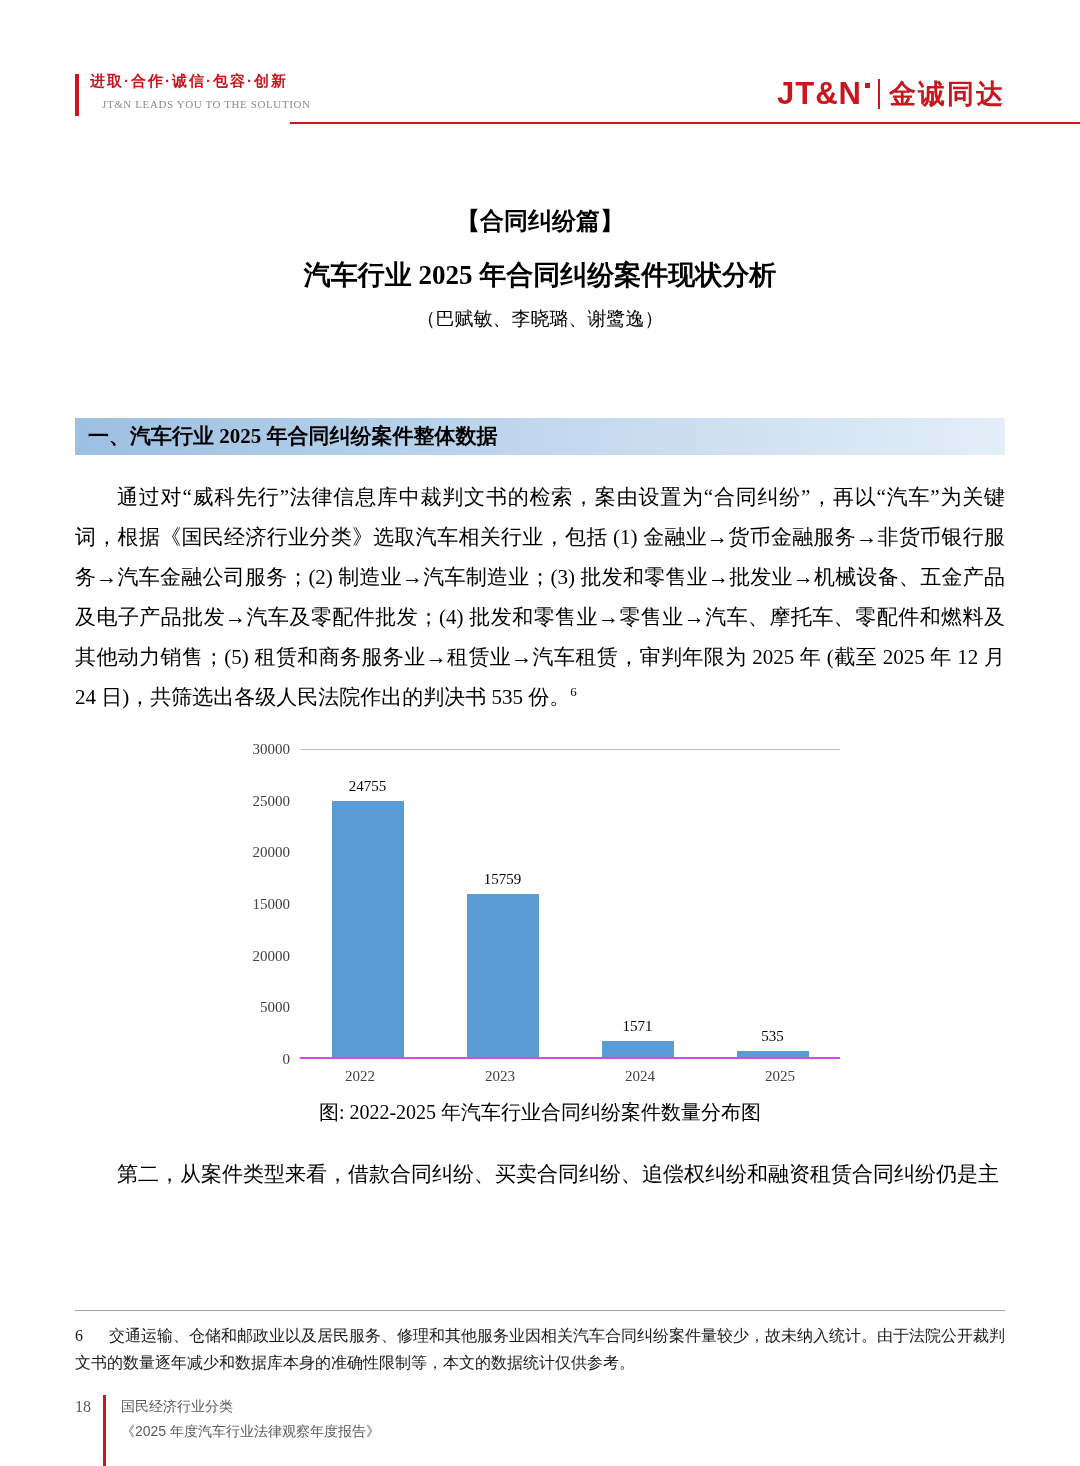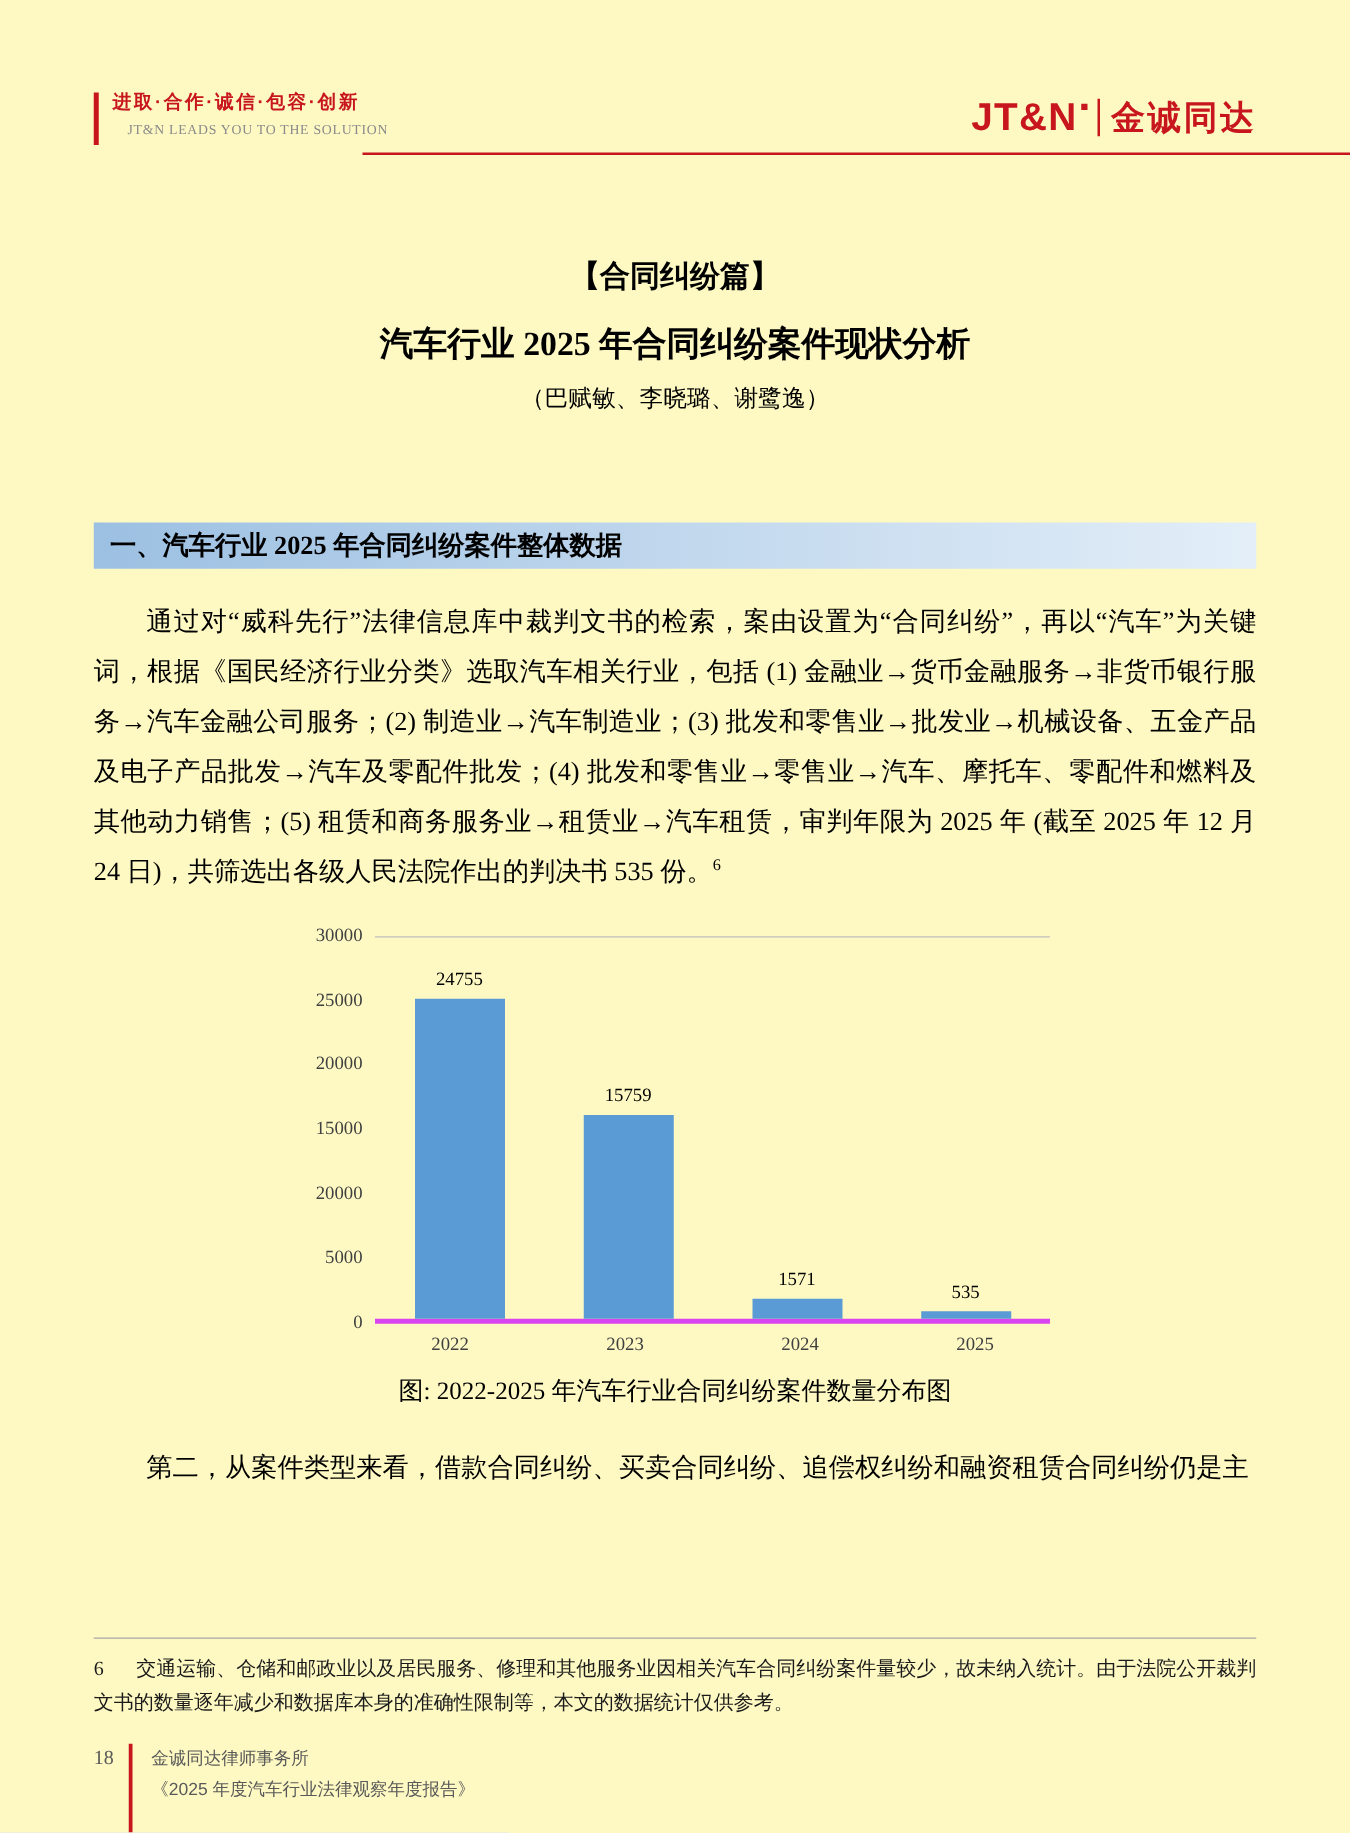--- a/index.html
+++ b/index.html
@@ -1,21 +1,21 @@
 <!DOCTYPE html>
 <html><head>
 <meta charset="utf-8">
 <style>
   * { margin:0; padding:0; box-sizing:border-box; }
   html,body { background:#e8e8e8; }
   .page {
     position:relative;
     width:1080px; height:1466px;
     margin:0 auto;
-    background:#fef9c3;
+    background:#ffffff;
     overflow:hidden;
     font-family:"Liberation Serif","DejaVu Serif",serif;
     color:#000;
   }
 
   
   .header { position:absolute; top:72px; left:75px; right:0; height:56px; }
   .accent-bar { position:absolute; left:0; top:2px; width:4px; height:42px; background:#c8161e; }
   .slogans { margin-left:15px; }
   .slogan-cn { color:#c8161e; font-size:15px; font-weight:bold; letter-spacing:2px;
@@ -48,21 +48,21 @@
   sup.fn-ref { font-size:13px; line-height:0; }
 
   
   .chart-block { width:600px; margin:32px auto 0; }
   .chart-inner { display:flex; }
   .y-axis { width:60px; position:relative; height:310px; flex:none; }
   .ytick { position:absolute; left:0; right:10px; text-align:right;
            transform:translateY(50%); font-size:15px; color:#404040;
            font-family:"Liberation Serif","DejaVu Serif",serif; }
   .plot { flex:1; height:310px; position:relative;
-          border-top:1px solid #bfbfbf; border-bottom:4px solid #d946ef;
+          border-top:1px solid #bfbfbf; border-bottom:2px solid #d946ef;
           display:flex; align-items:flex-end; }
   .bar-group { flex:1; display:flex; flex-direction:column;
                justify-content:flex-end; align-items:center; height:100%; }
   .bar-value { font-size:15px; color:#000; margin-bottom:6px; }
   .bar { width:72px; }
   .cat-row { display:flex; margin-left:60px;gap:20px; }
   .cat { flex:1; text-align:center; font-size:15px; color:#404040; padding-top:9px; }
 
   .chart-caption { margin-top:14px; text-align:center; font-size:20px; }
   .p-last { margin-top:28px; }
@@ -159,18 +159,18 @@
   </div>
 
   <div class="footnotes">
     <p class="footnote"><span class="fn-marker">6</span><span class="fn-gap"></span><span>交通运输、仓储和邮政业以及居民服务、修理和其他服务业因相关汽车合同纠纷案件量较少，故未纳入统计。由于法院公开裁判文书的数量逐年减少和数据库本身的准确性限制等，本文的数据统计仅供参考。</span></p>
   </div>
 
   <div class="footer">
     <div class="page-num">18</div>
     <div class="footer-bar"></div>
     <div class="footer-texts">
-      <div class="footer-firm">金诚同达律师事务所</div>
+      <div class="footer-firm">国民经济行业分类</div>
       <div class="footer-report">《2025 年度汽车行业法律观察年度报告》</div>
     </div>
   </div>
 
 </div>
 
 </body></html>

